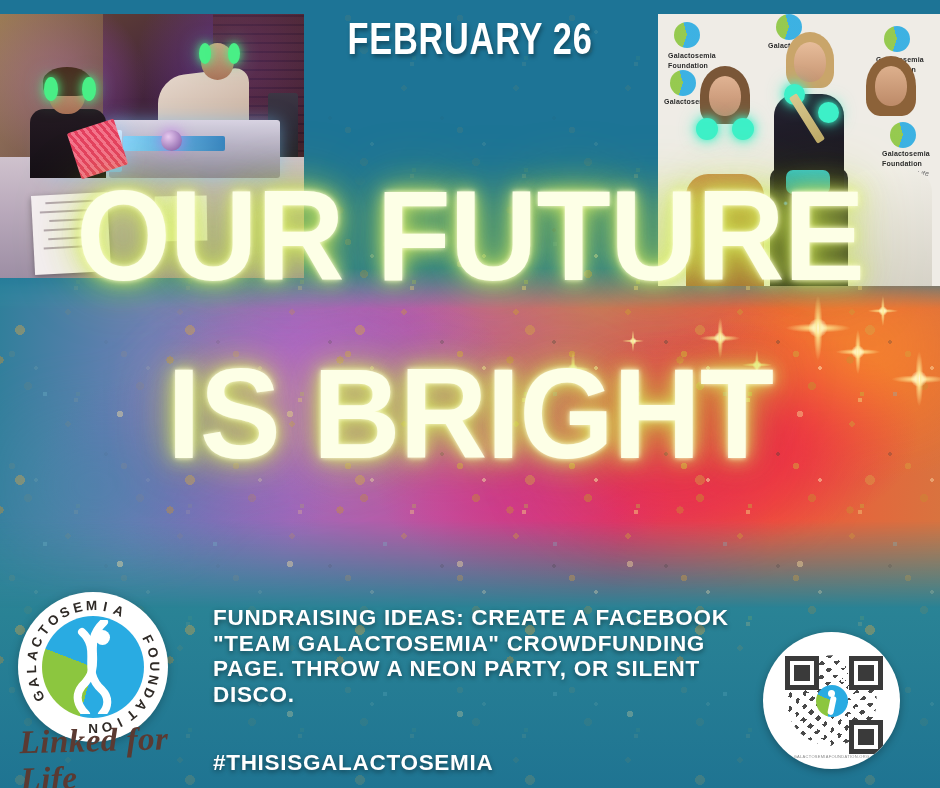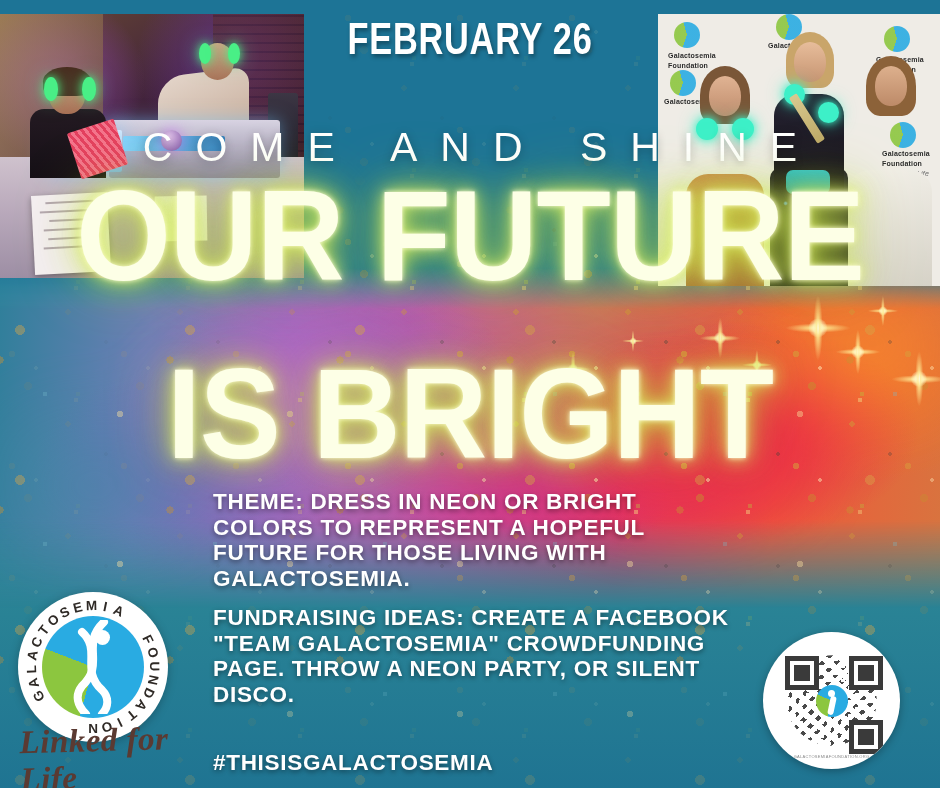--- a/index.html
+++ b/index.html
@@ -373,25 +373,23 @@
         <div class="p-legs" style="left:20px;width:58px;height:96px;background:linear-gradient(180deg,#8fa3b8,#697e95);"></div>
         <div class="p-body" style="left:6px;width:84px;height:116px;background:linear-gradient(170deg,#f2efe8,#d6d2c7);"></div>
         <div class="p-hair" style="left:24px;top:12px;width:50px;height:60px;background:#8c6239;"></div>
         <div class="p-head" style="left:33px;top:22px;width:32px;height:40px;background:linear-gradient(180deg,#ddb08d,#bd8a68);"></div>
       </div>
     </div>
   </div>
 
   <div class="hdr-band"></div>
   <div id="february-date">FEBRUARY 26</div>
-  <div id="come-and-shine">COME AND SHINE</div>
   <div class="neon" id="our-future">OUR FUTURE</div>
   <div class="neon" id="is-bright">IS BRIGHT</div>
 
-  <div class="body-text" id="theme-text">THEME: DRESS IN NEON OR BRIGHT COLORS TO REPRESENT A HOPEFUL FUTURE FOR THOSE LIVING WITH GALACTOSEMIA.</div>
   <div class="body-text" id="hashtag-text">#THISISGALACTOSEMIA</div>
   <div class="body-text" id="fundraising-text">FUNDRAISING IDEAS: CREATE A FACEBOOK "TEAM GALACTOSEMIA" CROWDFUNDING PAGE. THROW A NEON PARTY, OR SILENT DISCO.</div>
 
   <div id="logo-badge">
     <div class="badge-ring"></div>
     <div class="ring-text" id="ring-text">
         <span style="transform: rotate(-118deg);">
           <b>G</b>
         </span>
         <span style="transform: rotate(-105.043deg);">

